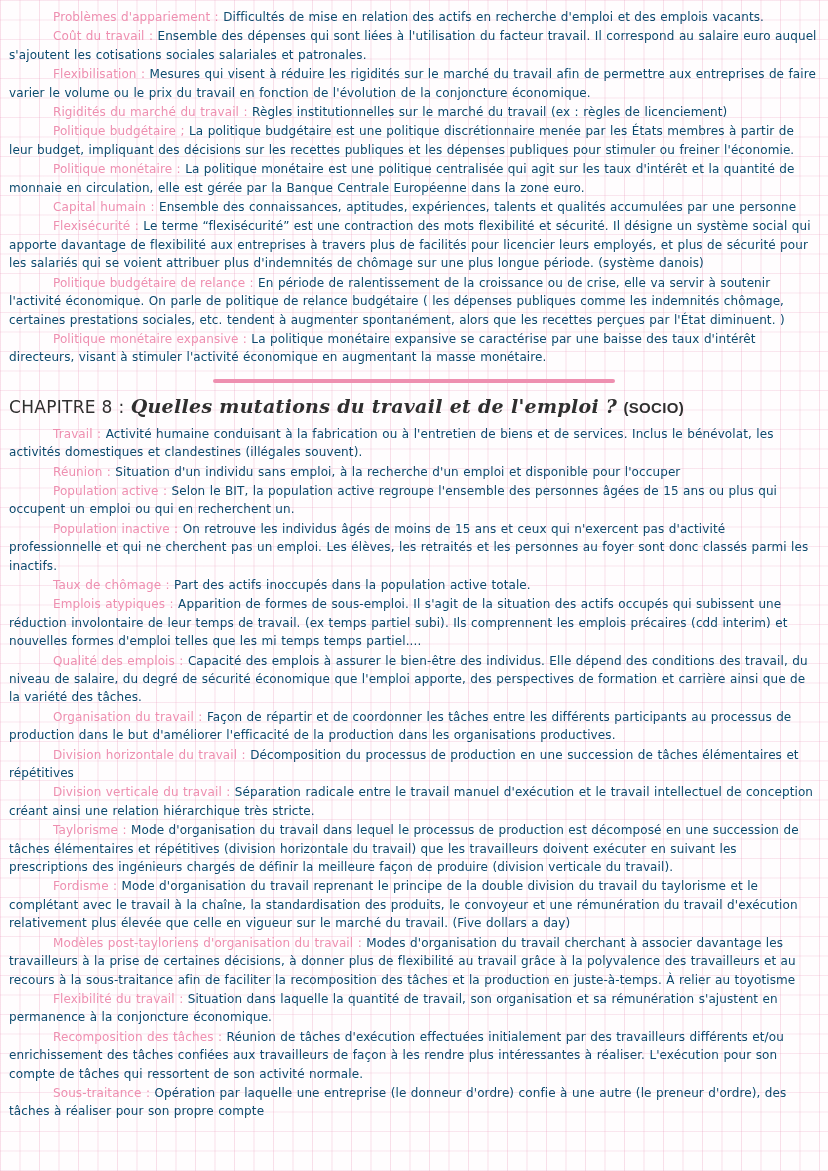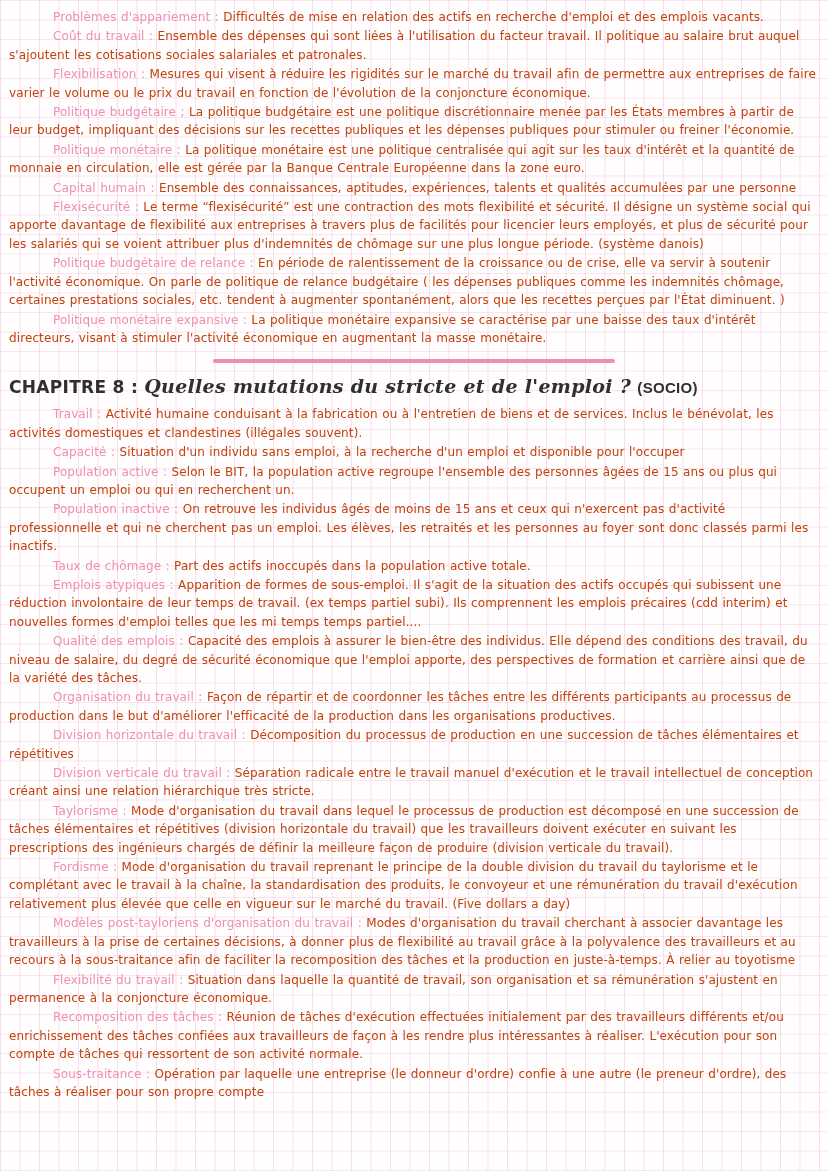--- a/index.html
+++ b/index.html
@@ -29,80 +29,81 @@
     font-size: 12px;
     line-height: 18.4px;
     letter-spacing: 0.1px;
     word-spacing: 0.5px;
   }
   .term {
     color: #ee8fb0;
     margin-left: 44px;
   }
   .def {
-    color: #c2410c;
+    color: #0c4a6e;
   }
   .divider {
     width: 402px;
     height: 4px;
     background: #ee8fb0;
     border-radius: 2px;
     margin: 12px auto 12px auto;
   }
   h1.chapter {
     margin: 0 0 8px 0;
     font-size: 17px;
     font-weight: bold;
     color: #2f2f2f;
     letter-spacing: 0.3px;
   }
   .ch-prefix {
     font-family: "DejaVu Sans", sans-serif;
-    font-weight: bold;
+    font-weight: normal;
   }
   .ch-title {
     font-family: "DejaVu Serif", serif;
     font-style: italic;
     font-weight: bold;
     font-size: 19px;
   }
   .ch-tag {
     font-family: Liberation Sans, sans-serif;
     font-weight: bold;
     font-size: 15px;
   }
 </style>
 </head>
 <body>
 
 <div class="page">
 
   <div class="entries" id="economics-entries">
       <p class="entry"><span class="term">Problèmes d'appariement : </span><span class="def">Difficultés de mise en relation des actifs en recherche d'emploi et des emplois vacants.</span></p>
-      <p class="entry"><span class="term">Coût du travail : </span><span class="def">Ensemble des dépenses qui sont liées à l'utilisation du facteur travail. Il politique au salaire brut auquel s'ajoutent les cotisations sociales salariales et patronales.</span></p>
+      <p class="entry"><span class="term">Coût du travail : </span><span class="def">Ensemble des dépenses qui sont liées à l'utilisation du facteur travail. Il correspond au salaire euro auquel s'ajoutent les cotisations sociales salariales et patronales.</span></p>
       <p class="entry"><span class="term">Flexibilisation : </span><span class="def">Mesures qui visent à réduire les rigidités sur le marché du travail afin de permettre aux entreprises de faire varier le volume ou le prix du travail en fonction de l'évolution de la conjoncture économique.</span></p>
+      <p class="entry"><span class="term">Rigidités du marché du travail : </span><span class="def">Règles institutionnelles sur le marché du travail (ex : règles de licenciement)</span></p>
       <p class="entry"><span class="term">Politique budgétaire ; </span><span class="def">La politique budgétaire est une politique discrétionnaire menée par les États membres à partir de leur budget, impliquant des décisions sur les recettes publiques et les dépenses publiques pour stimuler ou freiner l'économie.</span></p>
       <p class="entry"><span class="term">Politique monétaire : </span><span class="def">La politique monétaire est une politique centralisée qui agit sur les taux d'intérêt et la quantité de monnaie en circulation, elle est gérée par la Banque Centrale Européenne dans la zone euro.</span></p>
       <p class="entry"><span class="term">Capital humain : </span><span class="def">Ensemble des connaissances, aptitudes, expériences, talents et qualités accumulées par une personne</span></p>
       <p class="entry"><span class="term">Flexisécurité : </span><span class="def">Le terme “flexisécurité” est une contraction des mots flexibilité et sécurité. Il désigne un système social qui apporte davantage de flexibilité aux entreprises à travers plus de facilités pour licencier leurs employés, et plus de sécurité pour les salariés qui se voient attribuer plus d'indemnités de chômage sur une plus longue période. (système danois)</span></p>
       <p class="entry"><span class="term">Politique budgétaire de relance : </span><span class="def">En période de ralentissement de la croissance ou de crise, elle va servir à soutenir l'activité économique. On parle de politique de relance budgétaire ( les dépenses publiques comme les indemnités chômage, certaines prestations sociales, etc. tendent à augmenter spontanément, alors que les recettes perçues par l'État diminuent. )</span></p>
       <p class="entry"><span class="term">Politique monétaire expansive : </span><span class="def">La politique monétaire expansive se caractérise par une baisse des taux d'intérêt directeurs, visant à stimuler l'activité économique en augmentant la masse monétaire.</span></p>
     </div>
 
   <div class="divider"></div>
 
   <h1 class="chapter">
     <span class="ch-prefix">CHAPITRE 8 :</span>
-    <span class="ch-title">Quelles mutations du stricte et de l'emploi ?</span>
+    <span class="ch-title">Quelles mutations du travail et de l'emploi ?</span>
     <span class="ch-tag">(SOCIO)</span>
   </h1>
 
   <div class="entries" id="socio-entries">
       <p class="entry"><span class="term">Travail : </span><span class="def">Activité humaine conduisant à la fabrication ou à l'entretien de biens et de services. Inclus le bénévolat, les activités domestiques et clandestines (illégales souvent).</span></p>
-      <p class="entry"><span class="term">Capacité : </span><span class="def">Situation d'un individu sans emploi, à la recherche d'un emploi et disponible pour l'occuper</span></p>
+      <p class="entry"><span class="term">Réunion : </span><span class="def">Situation d'un individu sans emploi, à la recherche d'un emploi et disponible pour l'occuper</span></p>
       <p class="entry"><span class="term">Population active : </span><span class="def">Selon le BIT, la population active regroupe l'ensemble des personnes âgées de 15 ans ou plus qui occupent un emploi ou qui en recherchent un.</span></p>
       <p class="entry"><span class="term">Population inactive : </span><span class="def">On retrouve les individus âgés de moins de 15 ans et ceux qui n'exercent pas d'activité professionnelle et qui ne cherchent pas un emploi. Les élèves, les retraités et les personnes au foyer sont donc classés parmi les inactifs.</span></p>
       <p class="entry"><span class="term">Taux de chômage : </span><span class="def">Part des actifs inoccupés dans la population active totale.</span></p>
       <p class="entry"><span class="term">Emplois atypiques : </span><span class="def">Apparition de formes de sous-emploi. Il s'agit de la situation des actifs occupés qui subissent une réduction involontaire de leur temps de travail. (ex temps partiel subi). Ils comprennent les emplois précaires (cdd interim) et nouvelles formes d'emploi telles que les mi temps temps partiel....</span></p>
       <p class="entry"><span class="term">Qualité des emplois : </span><span class="def">Capacité des emplois à assurer le bien-être des individus. Elle dépend des conditions des travail, du niveau de salaire, du degré de sécurité économique que l'emploi apporte, des perspectives de formation et carrière ainsi que de la variété des tâches.</span></p>
       <p class="entry"><span class="term">Organisation du travail : </span><span class="def">Façon de répartir et de coordonner les tâches entre les différents participants au processus de production dans le but d'améliorer l'efficacité de la production dans les organisations productives.</span></p>
       <p class="entry"><span class="term">Division horizontale du travail : </span><span class="def">Décomposition du processus de production en une succession de tâches élémentaires et répétitives</span></p>
       <p class="entry"><span class="term">Division verticale du travail : </span><span class="def">Séparation radicale entre le travail manuel d'exécution et le travail intellectuel de conception créant ainsi une relation hiérarchique très stricte.</span></p>
       <p class="entry"><span class="term">Taylorisme : </span><span class="def">Mode d'organisation du travail dans lequel le processus de production est décomposé en une succession de tâches élémentaires et répétitives (division horizontale du travail) que les travailleurs doivent exécuter en suivant les prescriptions des ingénieurs chargés de définir la meilleure façon de produire (division verticale du travail).</span></p>
       <p class="entry"><span class="term">Fordisme : </span><span class="def">Mode d'organisation du travail reprenant le principe de la double division du travail du taylorisme et le complétant avec le travail à la chaîne, la standardisation des produits, le convoyeur et une rémunération du travail d'exécution relativement plus élevée que celle en vigueur sur le marché du travail. (Five dollars a day)</span></p>

